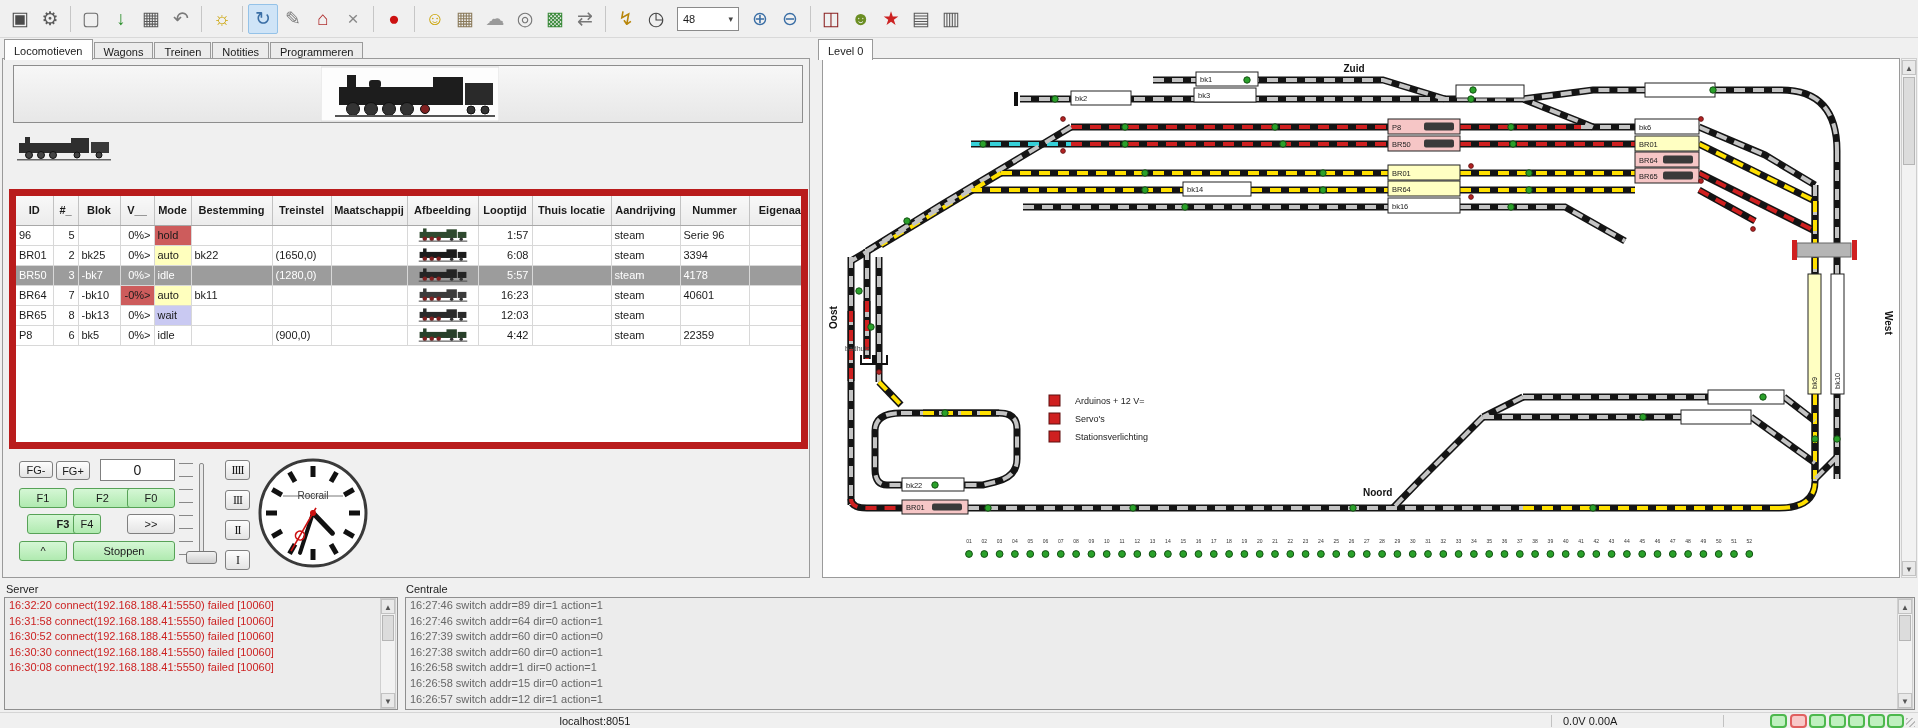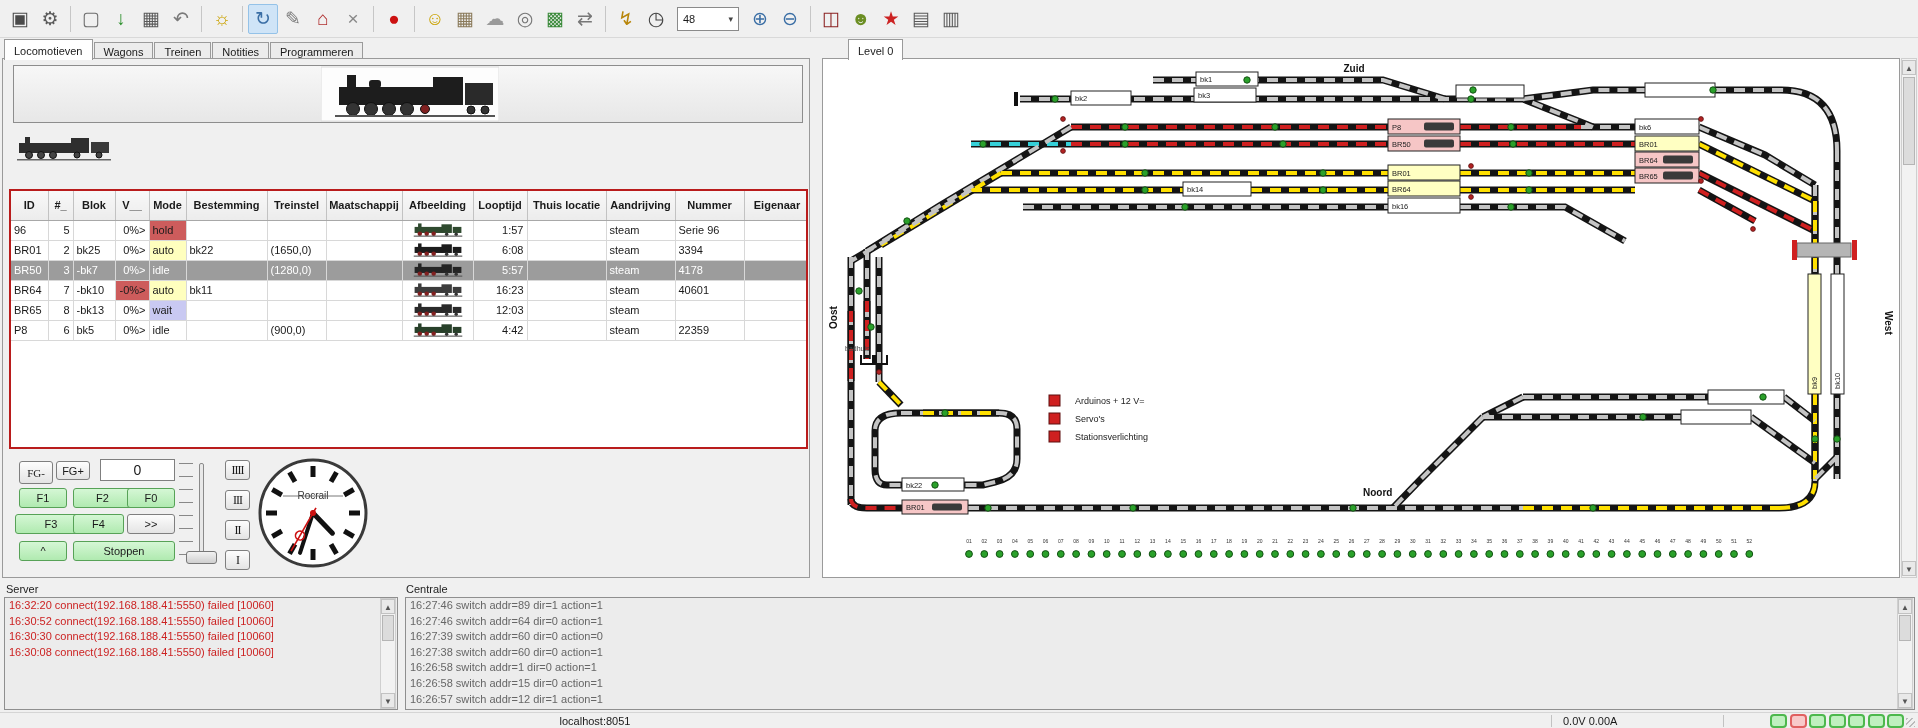--- a/index.html
+++ b/index.html
@@ -26,21 +26,21 @@
   
   .lbody { position:absolute; left:2px; top:58px; width:808px; height:520px;
            border:1px solid #9a9a9a; background:#f0f0f0; }
   .imgbox { position:absolute; left:10px; top:6px; width:790px; height:58px;
             border:1px solid #8d8d8d; background:linear-gradient(#f7f7f7,#e7e7e7); }
   .bigloco { position:absolute; left:318px; top:2px; }
   .smallloco { position:absolute; left:12px; top:74px; }
 
   
   .loctable-wrap { position:absolute; left:6px; top:130px; width:799px; height:260px;
-                   background:#fff; border:2px solid #b91c1c; overflow:hidden; }
+                   background:#fff; border:7px solid #b91c1c; overflow:hidden; }
   table.loct { border-collapse:collapse; table-layout:fixed; width:798px; }
   table.loct th { height:29px; background:linear-gradient(#f8f8f8,#ececec); border-right:1px solid #c2c2c2;
                   border-bottom:1px solid #a8a8a8; font-weight:bold; font-size:11px; text-align:center; overflow:hidden; white-space:nowrap;}
   table.loct td { height:19px; border-right:1px solid #d8d8d8; border-bottom:1px solid #d8d8d8;
                   padding:0 3px; font-size:11px; overflow:hidden; white-space:nowrap; }
   table.loct tr.sel td { background:#9c9c9c !important; color:#fff; }
   td.ar { text-align:right; }
   td.imgcell { padding:0; text-align:center; }
 
   
@@ -363,28 +363,28 @@
             <td class="ar">4:42</td>
             <td></td>
             <td>steam</td>
             <td>22359</td>
             <td></td>
           </tr>
         </tbody>
     </table>
   </div>
 
-  <div class="thr-btn" style="left:16px;top:402px;width:34px;height:23px;font-family:Liberation Serif, serif;">FG-</div>
+  <div class="thr-btn" style="left:16px;top:402px;width:34px;height:17px;">FG-</div>
   <div class="thr-btn" style="left:53px;top:402px;width:34px;height:19px;">FG+</div>
   <div class="speedbox" style="left:97px;top:400px;width:75px;height:22px;">0</div>
   <div class="thr-btn green" style="left:16px;top:429px;width:48px;height:20px;">F1</div>
   <div class="thr-btn green" style="left:70px;top:429px;width:59px;height:20px;">F2</div>
   <div class="thr-btn green" style="left:124px;top:429px;width:48px;height:20px;">F0</div>
-  <div class="thr-btn green" style="left:12px;top:455px;width:72px;height:20px;">F3</div>
-  <div class="thr-btn green" style="left:70px;top:455px;width:51px;height:20px;">F4</div>
+  <div class="thr-btn green" style="left:24px;top:455px;width:72px;height:20px;font-weight:bold;">F3</div>
+  <div class="thr-btn green" style="left:70px;top:455px;width:28px;height:20px;">F4</div>
   <div class="thr-btn" style="left:124px;top:455px;width:48px;height:20px;">&gt;&gt;</div>
   <div class="thr-btn green" style="left:16px;top:482px;width:48px;height:20px;">^</div>
   <div class="thr-btn green" style="left:70px;top:482px;width:102px;height:20px;">Stoppen</div>
 
   <div class="slider-ticks"></div>
   <div class="slider-groove"></div>
   <div class="slider-thumb"></div>
 
   <div class="thr-btn brake" style="left:222px;top:401px;width:25px;height:20px;">IIII</div>
   <div class="thr-btn brake" style="left:222px;top:431px;width:25px;height:20px;">III</div>
@@ -408,21 +408,21 @@
       <text x="56" y="42" text-anchor="middle" font-size="10" fill="#333">Rocrail</text>
       <line x1="26" y1="39" x2="86" y2="39" stroke="#555" stroke-width="0.8"></line>
       <line x1="56" y1="56" x2="56" y2="28" stroke="#111" stroke-width="5" stroke-linecap="round" transform="rotate(136 56 56)"></line>
       <line x1="56" y1="56" x2="56" y2="14" stroke="#111" stroke-width="4" stroke-linecap="round" transform="rotate(198 56 56)"></line>
       <line x1="56" y1="62" x2="56" y2="12" stroke="#cc1111" stroke-width="1.6" transform="rotate(210 56 56)"></line>
       <circle cx="56" cy="30" r="4.5" fill="none" stroke="#cc1111" stroke-width="1.6" transform="rotate(210 56 56)"></circle>
       <circle cx="56" cy="56" r="3" fill="#cc1111"></circle>
     </svg>
 </div>
 
-<div class="tabbar" style="left:848px; top:38px;">
+<div class="tabbar" style="left:818px; top:38px;">
   <div class="tab active">Level 0</div>
 </div>
 <div class="rbody">
   <svg id="plan" width="1076" height="518" viewBox="0 0 1076 518">
       <path d="M330,21 H560 L622,40" fill="none" stroke="#141414" stroke-width="7"></path>
       <path d="M197,40 H700 L770,68" fill="none" stroke="#141414" stroke-width="7"></path>
       <path d="M700,40 L770,31 H822" fill="none" stroke="#141414" stroke-width="7"></path>
       <path d="M248,68 H565" fill="none" stroke="#141414" stroke-width="7"></path>
       <path d="M637,68 H758" fill="none" stroke="#141414" stroke-width="7"></path>
       <path d="M758,68 H812" fill="none" stroke="#141414" stroke-width="7"></path>
@@ -767,20 +767,21 @@
 <div class="vscroll" style="left:1901px;top:58px;height:520px;">
   <div class="arr" style="top:1px;">▲</div>
   <div class="thumb" style="top:18px;height:88px;"></div>
   <div class="arr" style="bottom:1px;">▼</div>
 </div>
 
 <div class="loglabel" style="left:6px;top:583px;">Server</div>
 <div class="logbox srv" style="left:4px;top:597px;width:394px;">
   <div id="srv-lines" style="margin-right:17px;">
       <div class="line">16:32:20 connect(192.168.188.41:5550) failed [10060]</div>
+      <div class="line">16:31:58 connect(192.168.188.41:5550) failed [10060]</div>
       <div class="line">16:30:52 connect(192.168.188.41:5550) failed [10060]</div>
       <div class="line">16:30:30 connect(192.168.188.41:5550) failed [10060]</div>
       <div class="line">16:30:08 connect(192.168.188.41:5550) failed [10060]</div>
     </div>
 </div>
 <div class="vscroll" style="left:380px;top:598px;height:111px;">
   <div class="arr" style="top:0;">▲</div>
   <div class="thumb" style="top:16px;height:26px;"></div>
   <div class="arr" style="bottom:0;">▼</div>
 </div>

